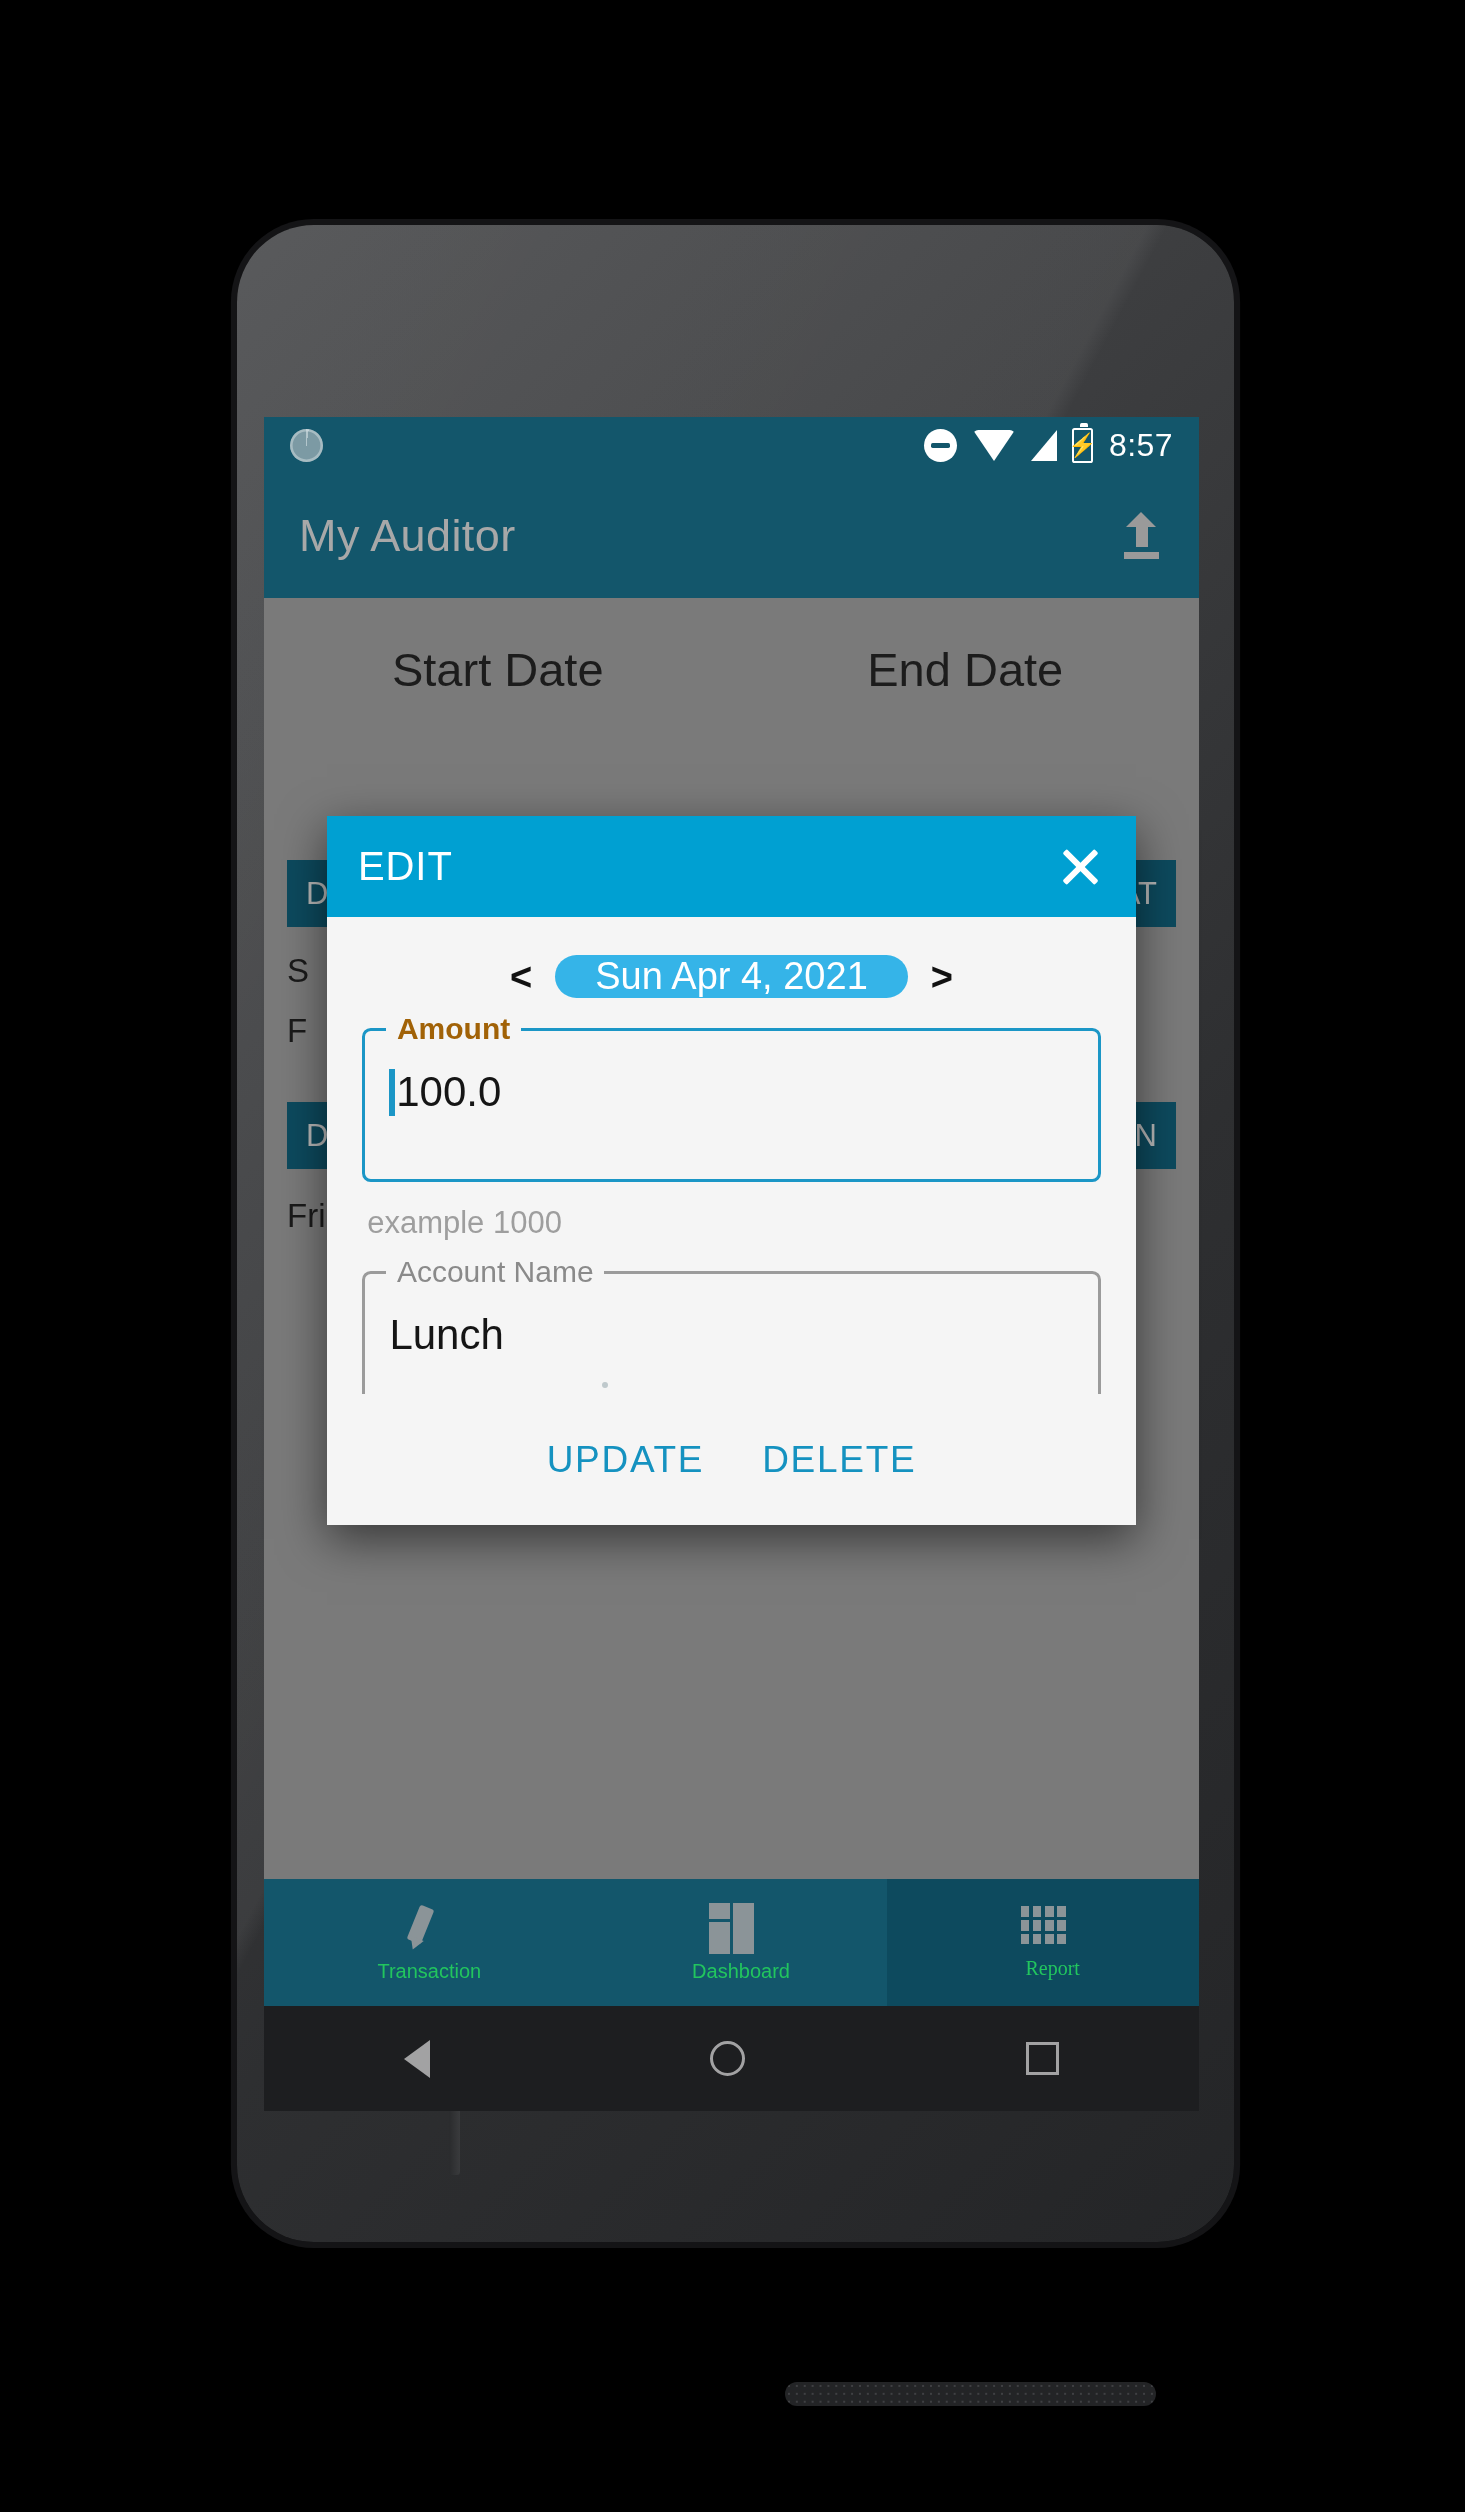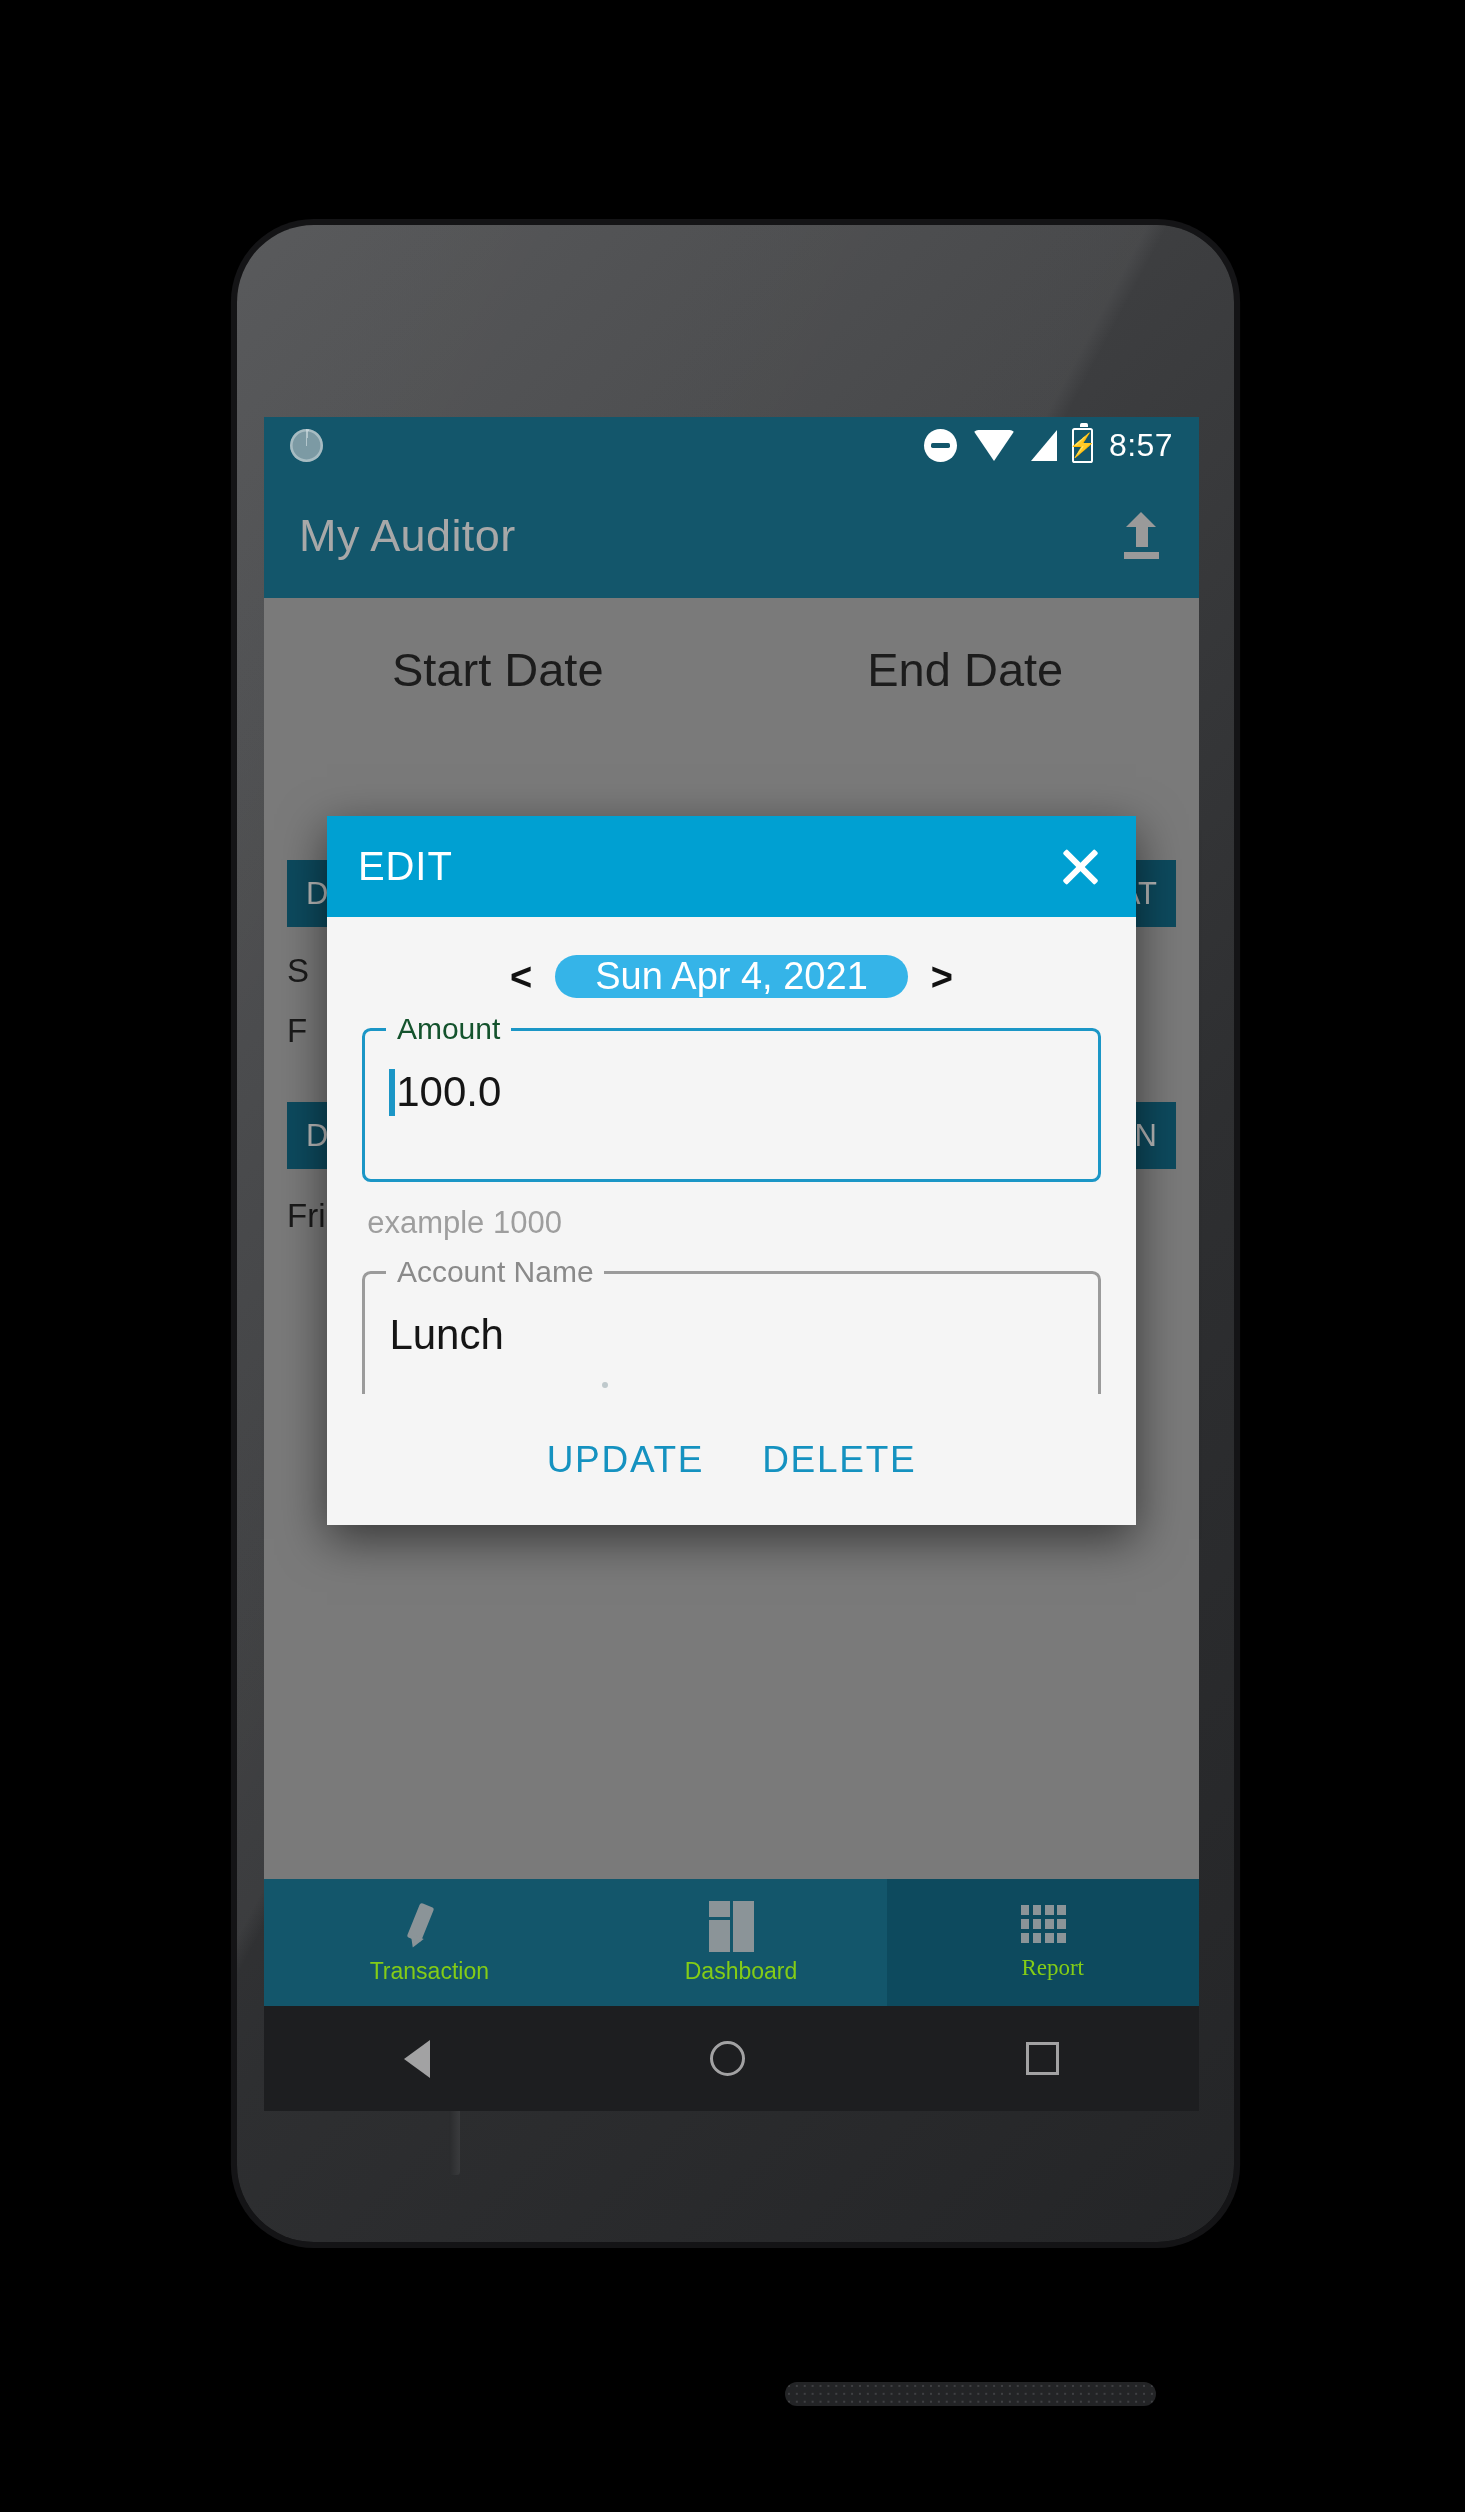--- a/index.html
+++ b/index.html
@@ -151,21 +151,21 @@
   .bottomnav {
     position: relative;
     height: 128px;
     display:flex;
     background: #13566b;
   }
   .navitem {
     flex:1; display:flex; flex-direction:column; align-items:center; justify-content:center; gap: 12.2px;
   }
   .navitem.selected { background: #0d4a5e; font-family: Liberation Serif, serif; }
-  .navlabel { font-size: 23px; color:#84cc16;margin-left:19px; }
+  .navlabel { font-size: 20px; color:#22c55e;margin-left:19px; }
   .pencil-icon { width: 45px; height: 45px; position: relative; }
   .pencil-icon .pb { position:absolute; left:15.7px; top:3.5px; width:15px; height:37px; background:#8b9498; transform: rotate(22deg); border-radius: 2.6px;}
   .pencil-icon .tip { position:absolute; left:10.5px; top:35px; width:0;height:0;border-left:7.9px solid transparent;border-right:7.9px solid transparent;border-top:12.2px solid #8b9498; transform: rotate(22deg);}
   .dash-icon { width: 45px; height: 45px; display:grid; grid-template-columns: 1fr 1fr; grid-template-rows: 15.7px 5.2px 23px; gap:3.5px; }
   .dash-icon i { background:#8b9498; display:block; }
   .dash-icon i.a { grid-column:1; grid-row:1; }
   .dash-icon i.b { grid-column:2; grid-row:1 / span 3; }
   .dash-icon i.c { grid-column:1; grid-row:2 / span 2; }
   .grid-icon { width: 45px; height: 38px; display:grid; grid-template-columns: repeat(4, 1fr); grid-template-rows: repeat(3, 1fr); gap: 3.5px; }
   .grid-icon i { background:#8b9498; display:block; }
@@ -217,21 +217,21 @@
   .field .box {
     border: 3.5px solid #9b9b9b; border-radius: 8.7px;
     height: 154px; padding: 37px 24.4px 0 24.4px;
   }
   .field.focused .box { border-color: #1b96c6; }
   .field .legend {
     position:absolute; left: 24.4px; top: -15.7px;
     background:#f5f5f5; padding: 0 10.5px;
     font-size: 30px; color:#8a8a8a;
   }
-  .field.focused .legend { color:#14532d; }
+  .field.focused .legend { color:#a16207;font-weight:bold; }
   .field .value { font-size: 42px; color:#151515; display:flex; align-items:center; }
   .caret { display:inline-block; width:5.2px; height:47px; background:#1b96c6; margin-right:1.7px; }
   .helper { font-size: 31px; color:#9e9e9e; padding: 23px 5.2px 0 5.2px; }
 
   .dlg-actions {
     position:absolute; left:0; right:0; bottom: 0;
     height: 131px; background:#f5f5f5;
     display:flex; align-items:center; justify-content:center; gap: 58px;
   }
   .dlg-action { color:#1592c0; font-size: 37px; letter-spacing: 1.7px; cursor:pointer; }

